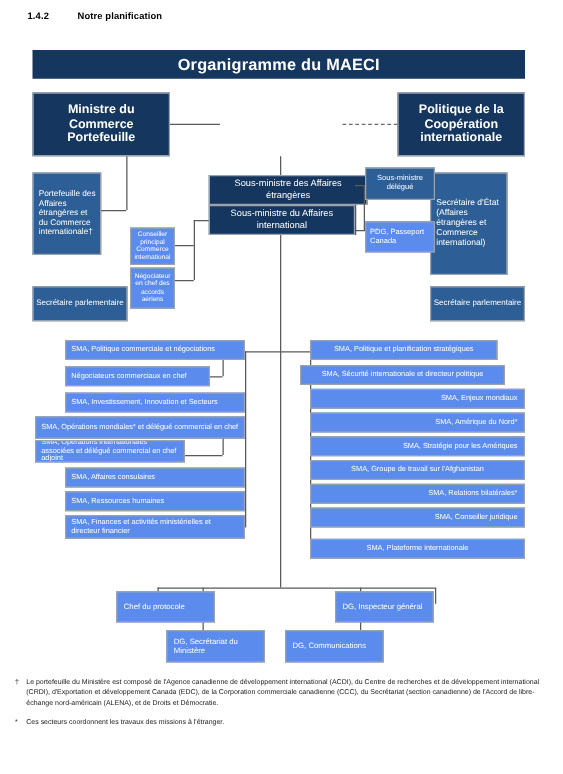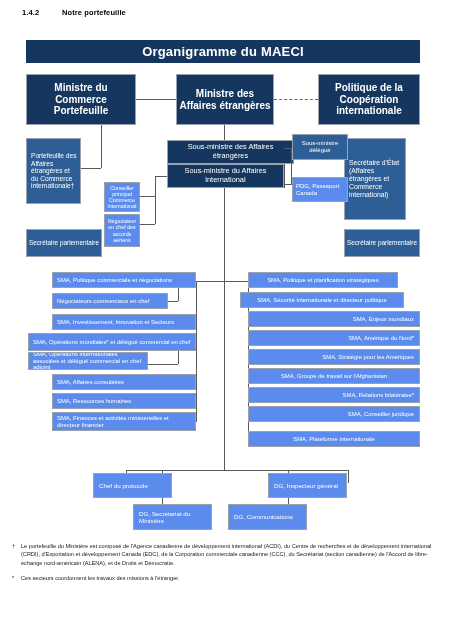--- a/index.html
+++ b/index.html
@@ -106,35 +106,32 @@
     position: absolute;
     left: 0;
     top: 0;
   }
   .footnote .body { display: block; padding-left: 9px; }
 </style>
 </head>
 <body>
 
 <div id="section-heading">
-  <span class="num">1.4.2</span><span>Notre portefeuille</span>
+  <span class="num">1.4.2</span><span>Notre planification</span>
 </div>
 
 <div id="org-chart">
 
   <div id="chart-title">Organigramme  du MAECI</div>
 
   <div class="line h" style="left:136px; top:99px; width:40px;"></div>
   <div class="line dotted-h" style="left:274px; top:99px; width:44px;"></div>
 
   <div class="node darker bold" style="left:26px; top:74px; width:110px; height:51px; font-size:10px;">
     <span>Ministre du Commerce Portefeuille</span>
-  </div>
-  <div class="node darker bold" style="left:176px; top:74px; width:98px; height:51px; font-size:10px;">
-    <span>Ministre des Affaires étrangères</span>
   </div>
   <div class="node darker bold" style="left:318px; top:74px; width:102px; height:51px; font-size:10px;">
     <span>Politique de la Coopération internationale</span>
   </div>
 
   <div class="line v" style="left:101px; top:125px; height:43px;"></div>
   <div class="line h" style="left:80px; top:168px; width:21px;"></div>
   <div class="line v" style="left:224px; top:125px; height:15px;"></div>
 
   <div class="node mid" style="left:26px; top:138px; width:55px; height:66px; font-size:6.6px; justify-content:flex-start; text-align:left; padding-left:4px;">

